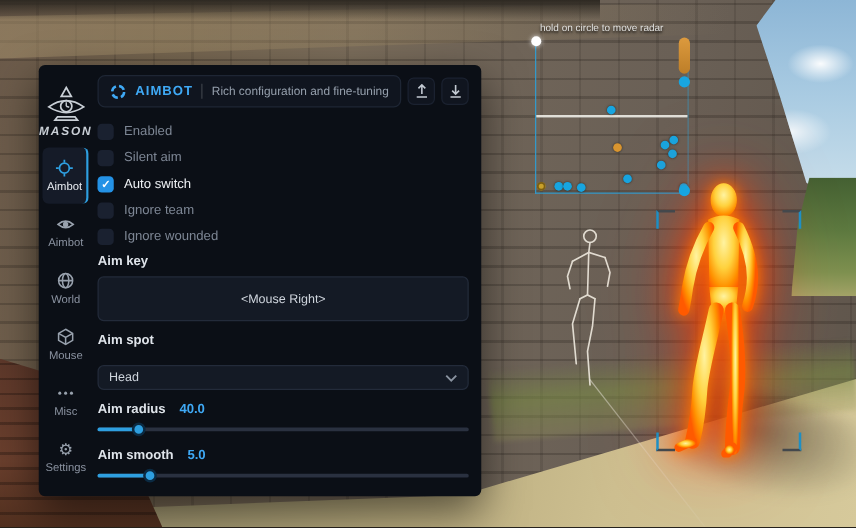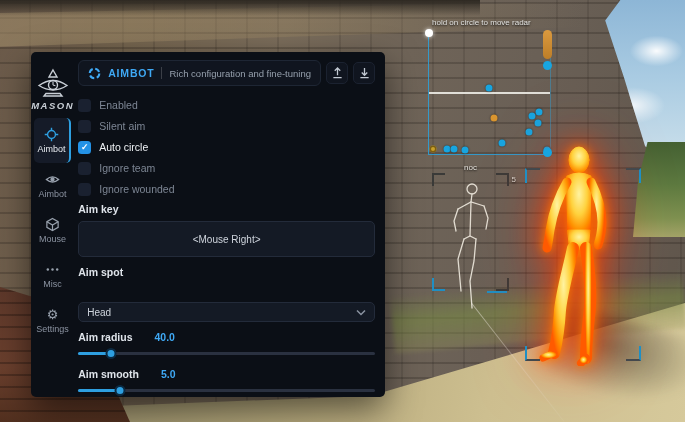--- a/index.html
+++ b/index.html
@@ -125,26 +125,26 @@
     display:flex; align-items:center; justify-content:center; }
   .cbrow.on .cb { background:var(--checked,#2492e6); }
   .cbrow.on .cb::after { content:"✓"; color:#fff; font-size:9px; font-weight:bold; line-height:1; }
   .cblabel { font-size:10.5px; color:#7d8694; }
   .cbrow.on .cblabel { color:#eef1f4; }
 
   .field-label { font-size:10.5px; color:#dfe4ea; font-weight:bold; }
   .mt12 { } .mt10 { margin-top:9px; }
   .keybtn { margin-top:6px; height:36px; background:#141a25; border:1px solid #232b3a; border-radius:5px;
     display:flex; align-items:center; justify-content:center; font-size:10px; color:#cfd5dd; cursor:pointer; }
-  .dropdown { margin-top:24px; height:20px; background:#141a25; border:1px solid #232b3a; border-radius:5px;
+  .dropdown { margin-top:14px; height:20px; background:#141a25; border:1px solid #232b3a; border-radius:5px;
     display:flex; align-items:center; padding:0 8px; font-size:10px; color:#cfd5dd; cursor:pointer; }
   .dropdown .dval { flex:1; }
   .chev { color:#8a93a0; display:flex; }
 
-  .slider-label { display:flex; gap:22px; }
+  .slider-label { display:flex; gap:11px; }
   .slider-label .val { color:var(--accent-text,#3fa9f5); font-weight:bold; font-size:10.5px; }
   .slider { position:relative; height:11px; margin-top:5px; cursor:pointer; }
   .slider .track { position:absolute; left:0; right:0; top:4px; height:3px; border-radius:2px; background:#2a3140; }
   .slider .fill { position:absolute; left:0; top:4px; height:3px; border-radius:2px; background:var(--accent,#2e9fe0); }
   .slider .thumb { position:absolute; top:0; width:11px; height:11px; border-radius:50%;
     background:var(--accent,#2e9fe0); border:2px solid #0b2a42; transform:translateX(-50%); }
 </style>
 </head>
 <body>
 
@@ -188,29 +188,20 @@
       <path d="M42 26 L41 34"></path>
       <path d="M28 41 L41 34 L54 38"></path>
       <path d="M28 41 L24 53 L26 63"></path>
       <path d="M54 38 L58 50 L56 61"></path>
       <path d="M41 34 L40 68"></path>
       <path d="M34 71 L40 68 L46 71"></path>
       <path d="M34 71 L28 91 L30 112 L31 123"></path>
       <path d="M46 71 L44 93 L40 113 L42 140"></path>
     </g>
   </svg>
-  <div class="skel-box">
-    <span class="corner c-tl"></span>
-    <span class="corner c-tr"></span>
-    <span class="corner c-bl"></span>
-    <span class="corner c-br"></span>
-    <span class="skel-btick"></span>
-    <div class="skel-name">noc</div>
-    <div class="skel-dist">5</div>
-  </div>
   <div class="snapline"></div>
 
   <svg class="player-glow" width="104" height="222" viewBox="0 0 104 222">
     <defs>
       <radialGradient id="bodyg" cx="50%" cy="35%" r="75%">
         <stop offset="0%" stop-color="#fff3a0"></stop>
         <stop offset="45%" stop-color="#ffd23e"></stop>
         <stop offset="78%" stop-color="#ff9100"></stop>
         <stop offset="100%" stop-color="#ff5a00"></stop>
       </radialGradient>
@@ -262,20 +253,30 @@
             <svg width="15" height="15" viewBox="0 0 16 16" fill="none" stroke="currentColor" stroke-width="1.4">
               <path d="M1.5 8 Q8 2.5 14.5 8 Q8 13.5 1.5 8 Z"></path>
                 <circle cx="8" cy="8" r="1.6" fill="currentColor"></circle>
             </svg>
             </span>
           <span class="nlabel">Aimbot</span>
         </div>
         <div class="nav-item">
           <span class="nicon">
             <svg width="15" height="15" viewBox="0 0 16 16" fill="none" stroke="currentColor" stroke-width="1.3">
+              <circle cx="8" cy="8" r="6"></circle>
+                <ellipse cx="8" cy="8" rx="2.7" ry="6"></ellipse>
+                <path d="M2 8 H14"></path>
+            </svg>
+            </span>
+          <span class="nlabel">World</span>
+        </div>
+        <div class="nav-item">
+          <span class="nicon">
+            <svg width="15" height="15" viewBox="0 0 16 16" fill="none" stroke="currentColor" stroke-width="1.3">
               <path d="M8 1.5 L14 5 V11 L8 14.5 L2 11 V5 Z"></path>
                 <path d="M2 5 L8 8.5 L14 5 M8 8.5 V14.5"></path>
             </svg>
             </span>
           <span class="nlabel">Mouse</span>
         </div>
         <div class="nav-item">
           <span class="nicon">
             <svg width="15" height="15" viewBox="0 0 16 16" fill="currentColor">
               <circle cx="3" cy="8" r="1.3"></circle>
@@ -318,21 +319,21 @@
         <div class="cbrow">
           <span class="cb"></span>
           <span class="cblabel">Enabled</span>
         </div>
         <div class="cbrow">
           <span class="cb"></span>
           <span class="cblabel">Silent aim</span>
         </div>
         <div class="cbrow on">
           <span class="cb"></span>
-          <span class="cblabel">Auto circle</span>
+          <span class="cblabel">Auto switch</span>
         </div>
         <div class="cbrow">
           <span class="cb"></span>
           <span class="cblabel">Ignore team</span>
         </div>
         <div class="cbrow">
           <span class="cb"></span>
           <span class="cblabel">Ignore wounded</span>
         </div>
       </div>

